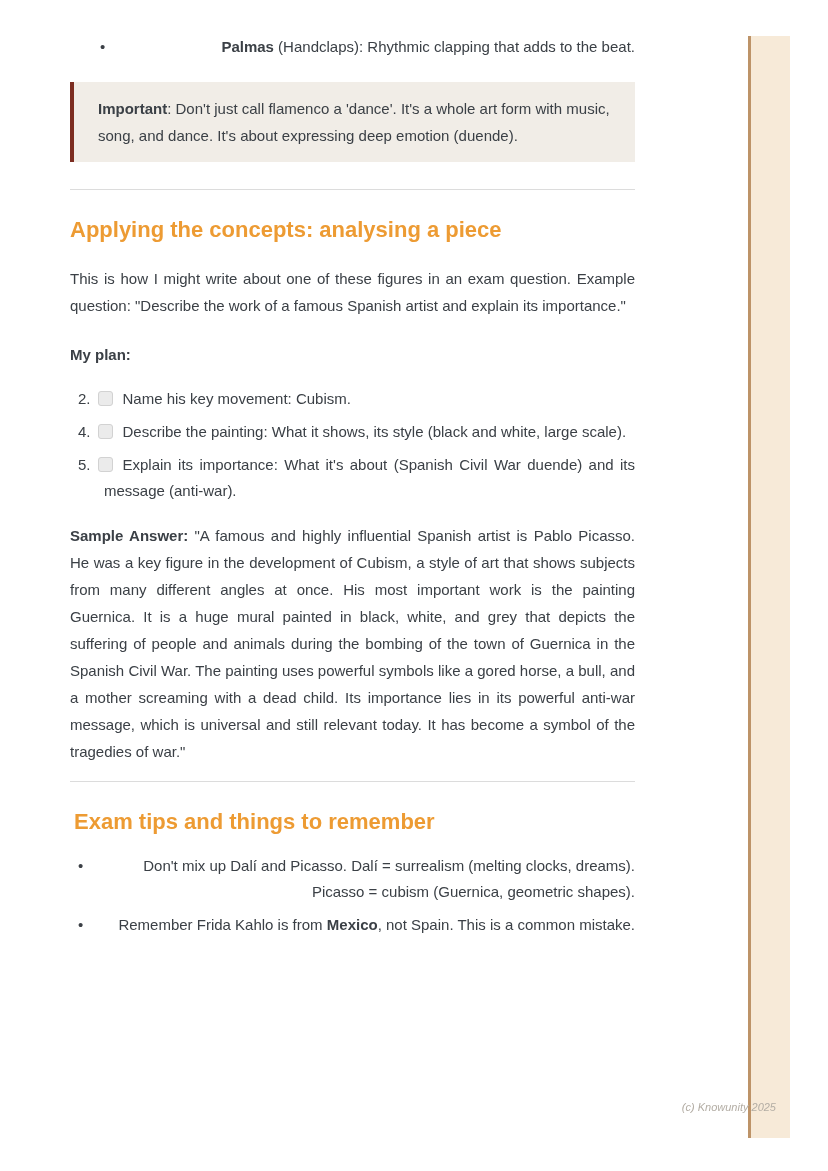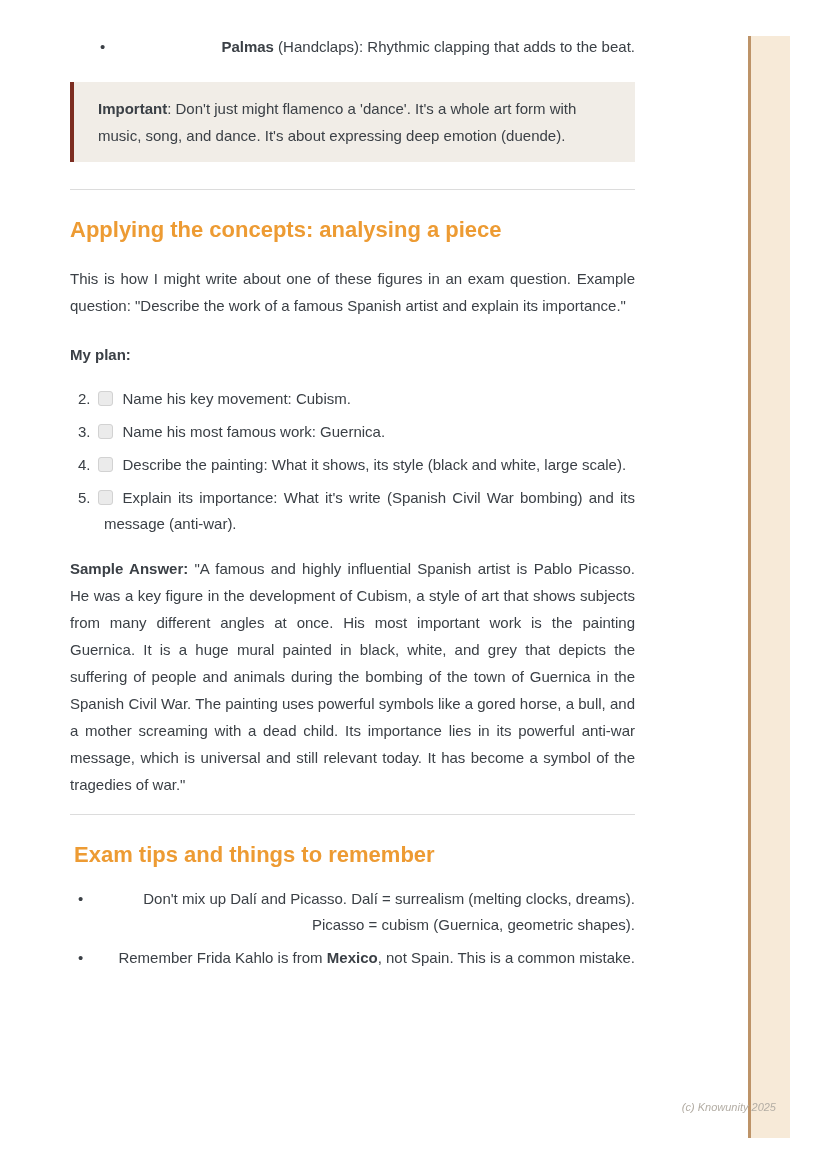--- a/index.html
+++ b/index.html
@@ -138,36 +138,35 @@
 <div class="page">
 
   <div class="content">
 
     <div class="top-bullet">
       <span class="bullet-marker">•</span>
       <span class="bullet-text"><span class="seg-b">Palmas</span><span> (Handclaps): Rhythmic clapping that adds to the beat.</span></span>
     </div>
 
     <div class="callout">
-      <span><span class="seg-b">Important</span><span>: Don't just might flamenco a 'dance'. It's a whole art form with music, song, and dance. It's about expressing deep emotion (</span><span class="seg-i">duende</span><span>).</span></span>
+      <span><span class="seg-b">Important</span><span>: Don't just call flamenco a 'dance'. It's a whole art form with music, song, and dance. It's about expressing deep emotion (</span><span class="seg-i">duende</span><span>).</span></span>
     </div>
 
     <hr class="rule">
 
     <h1 class="section-title">Applying the concepts: analysing a piece</h1>
 
     <p class="para"><span>This is how I might write about one of these figures in an exam question. </span><span class="seg-i">Example question: "Describe the work of a famous Spanish artist and explain its importance."</span></p>
 
     <div class="plan-label">My plan:</div>
 
     <div class="plan-list">
       <div class="plan-item"><span class="plan-num">2.</span><span class="checkbox"></span><span><span>Name his key movement: Cubism.</span></span></div>
-      <div class="plan-item"><span class="plan-num">3.</span><span class="checkbox"></span><span><span>Name his most famous work: </span><span class="seg-i">Guernica</span><span>.</span></span></div>
       <div class="plan-item"><span class="plan-num">4.</span><span class="checkbox"></span><span><span>Describe the painting: What it shows, its style (black and white, large scale).</span></span></div>
-      <div class="plan-item"><span class="plan-num">5.</span><span class="checkbox"></span><span><span>Explain its importance: What it's write (Spanish Civil War bombing) and its message (anti-war).</span></span></div>
+      <div class="plan-item"><span class="plan-num">5.</span><span class="checkbox"></span><span><span>Explain its importance: What it's about (Spanish Civil War duende) and its message (anti-war).</span></span></div>
     </div>
 
     <p class="para sample-answer"><span class="seg-b">Sample Answer:</span><span> "A famous and highly influential Spanish artist is Pablo Picasso. He was a key figure in the development of Cubism, a style of art that shows subjects from many different angles at once. His most important work is the painting </span><span class="seg-i">Guernica</span><span>. It is a huge mural painted in black, white, and grey that depicts the suffering of people and animals during the bombing of the town of Guernica in the Spanish Civil War. The painting uses powerful symbols like a gored horse, a bull, and a mother screaming with a dead child. Its importance lies in its powerful anti-war message, which is universal and still relevant today. It has become a symbol of the tragedies of war."</span></p>
 
     <hr class="rule">
 
     <h2 class="section-title2">Exam tips and things to remember</h2>
 
     <div class="tips-list">
       <div class="tip-bullet">

